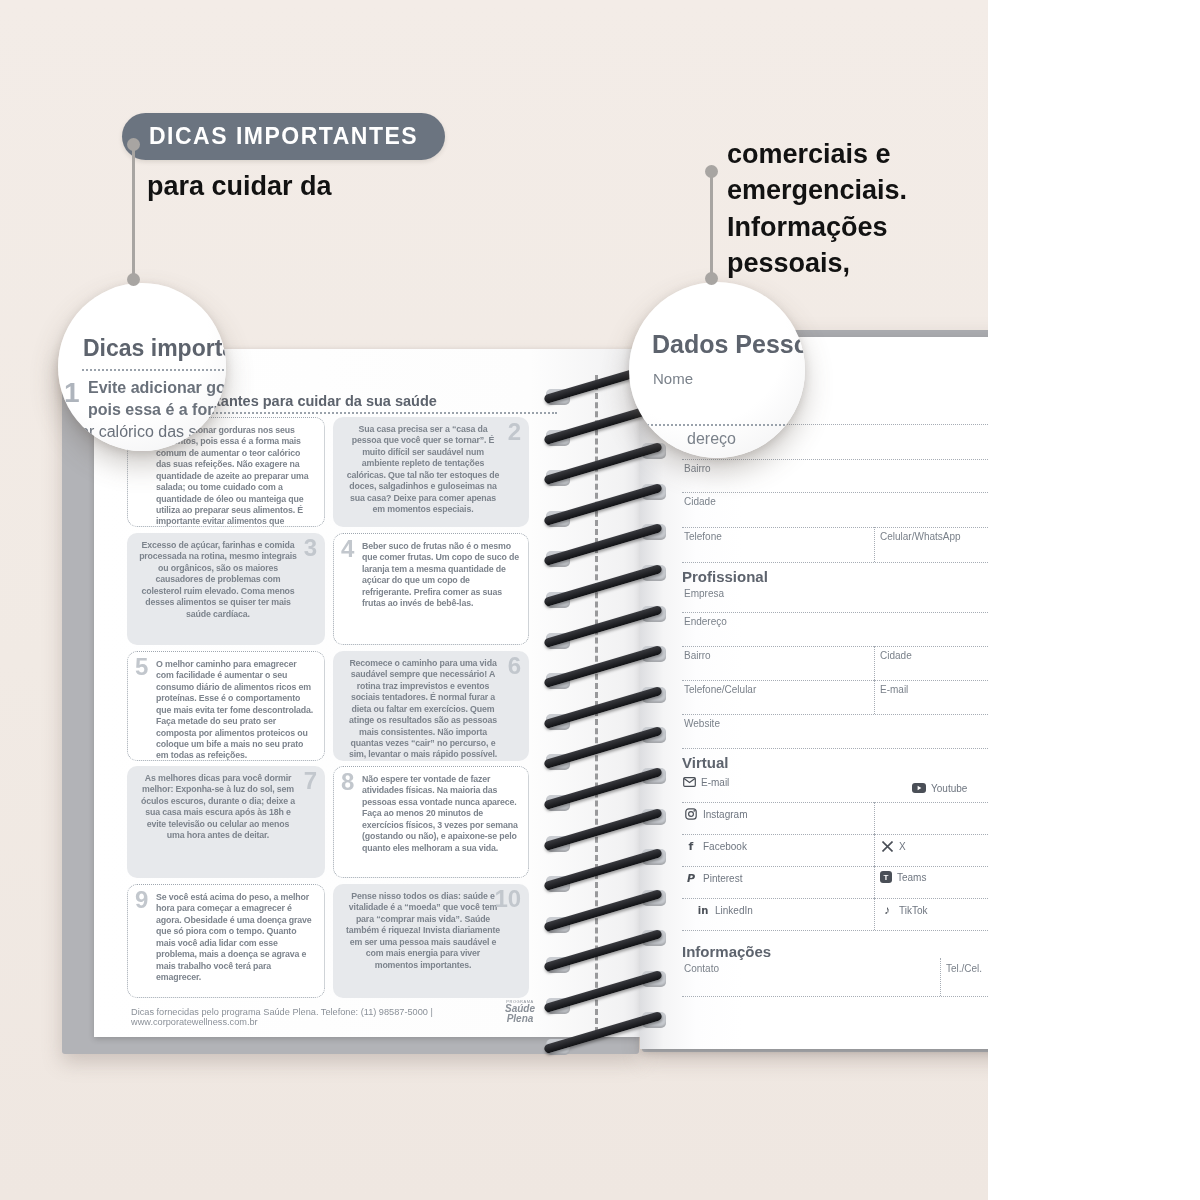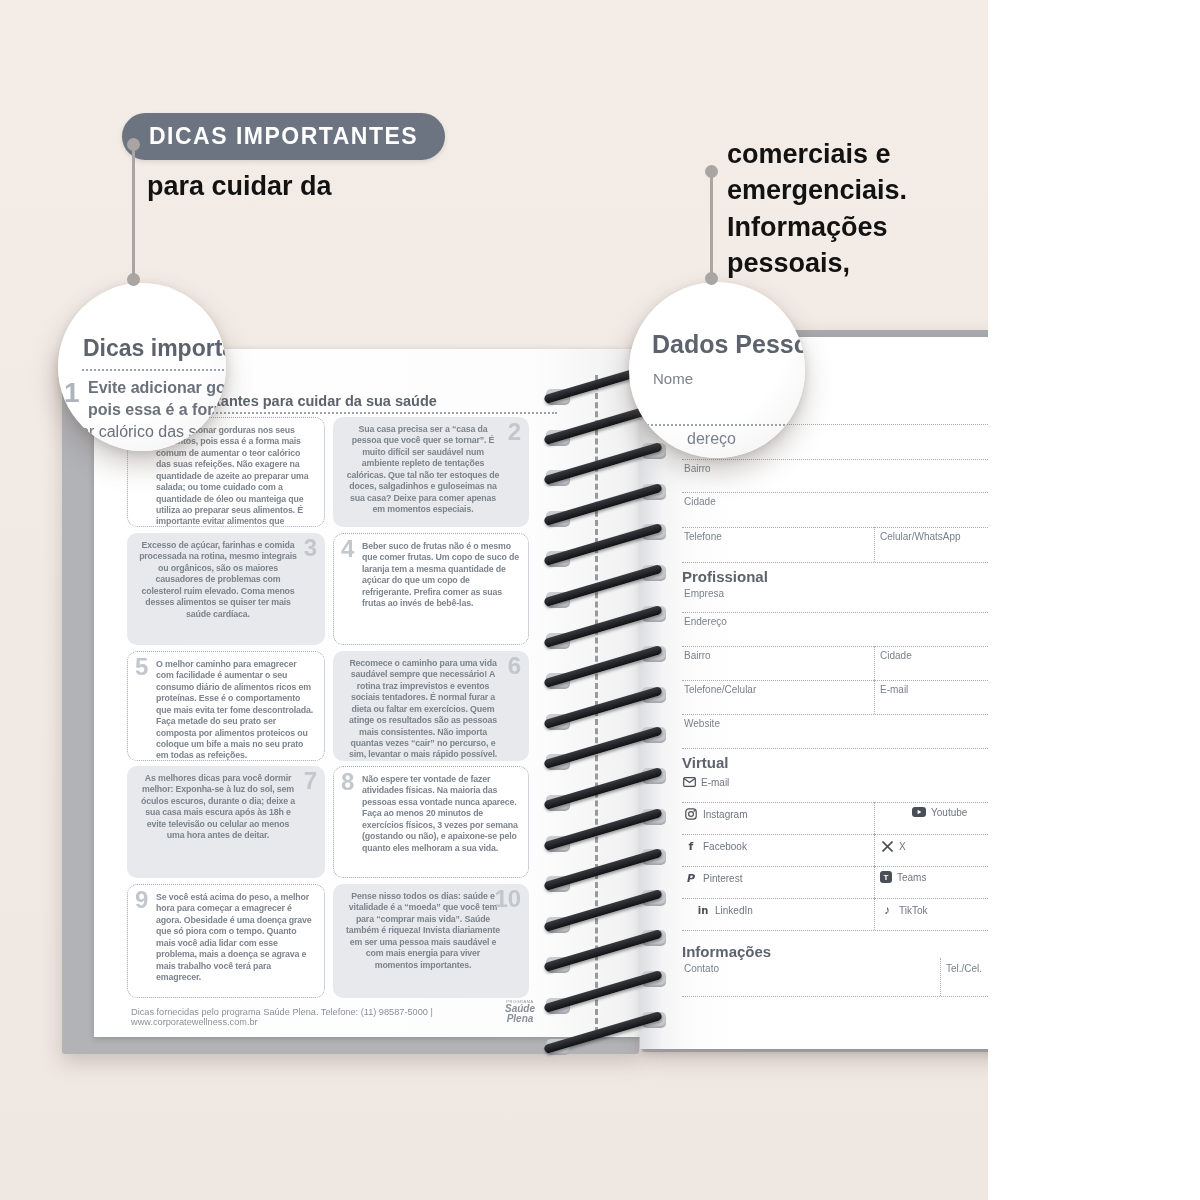--- a/index.html
+++ b/index.html
@@ -257,21 +257,21 @@
     <div class="rp-el soc" style="left:44px;top:470px;">
       <span class="ic">
         <svg width="12" height="12" viewBox="0 0 12 12">
             <rect x="0.8" y="0.8" width="10.4" height="10.4" rx="3" fill="none" stroke="currentColor" stroke-width="1.2"></rect>
             <circle cx="6" cy="6" r="2.4" fill="none" stroke="currentColor" stroke-width="1.2"></circle>
             <circle cx="9.2" cy="2.9" r="0.8" fill="currentColor"></circle>
           </svg>
       </span>
       <span>Instagram</span>
     </div>
-    <div class="rp-el soc" style="left:240px;top:468px;padding-left:32px;">
+    <div class="rp-el soc" style="left:240px;top:444px;padding-left:32px;">
       <span class="ic">
         <svg width="14" height="10" viewBox="0 0 14 10">
             <rect x="0" y="0" width="14" height="10" rx="3" fill="currentColor"></rect>
             <path d="M5.6 2.8 L9.4 5 L5.6 7.2 Z" fill="#fff"></path>
           </svg>
       </span>
       <span>Youtube</span>
     </div>
 
     <div class="dotline" style="left:42px;top:497px;"></div>

